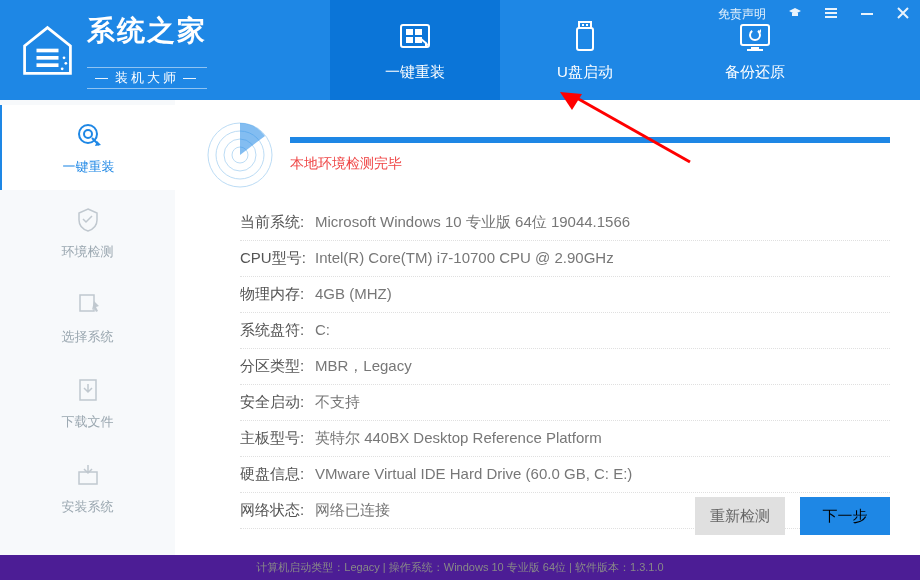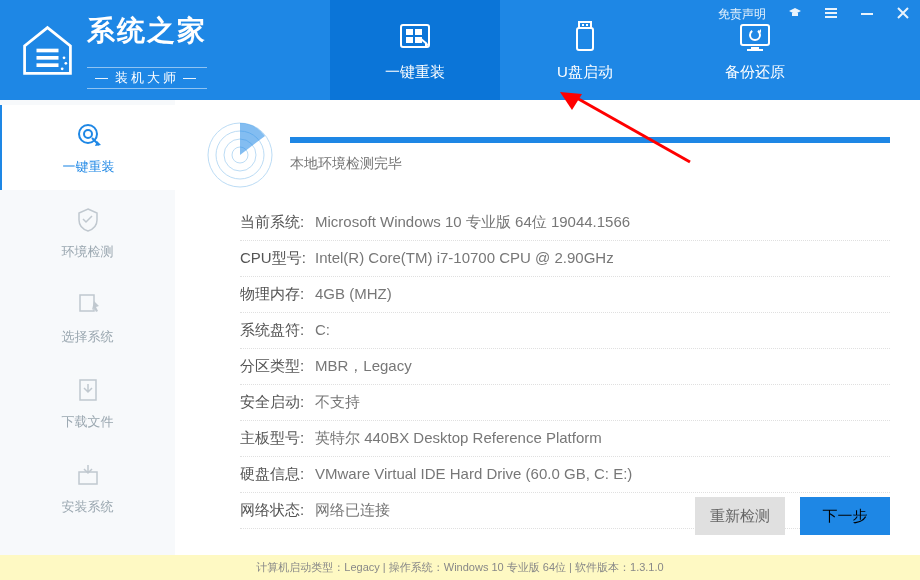--- a/index.html
+++ b/index.html
@@ -27,33 +27,33 @@
 .side-item { height: 85px; display: flex; flex-direction: column; align-items: center; justify-content: center; color: #9aa7b0; cursor: pointer; gap: 8px; }
 .side-item.active { background: white; color: #1e87e5; border-left: 2px solid #1e87e5; }
 .side-item-icon { width: 30px; height: 30px; display: flex; align-items: center; justify-content: center; }
 .side-item-label { font-size: 13px; }
 
 .main { flex: 1; padding: 20px 30px 10px 30px; position: relative; }
 .scan-row { display: flex; align-items: center; margin-bottom: 15px; }
 .radar-icon { width: 70px; height: 70px; margin-right: 15px; }
 .scan-info { flex: 1; }
 .progress-bar { height: 6px; background: #1e87e5; width: 100%; margin-bottom: 12px; }
-.scan-status { font-size: 14px; color: #737373; }
+.scan-status { font-size: 14px; color: #ef4444; }
 
 .info-table { margin-left: 35px; }
 .info-row { display: flex; padding: 8px 0; border-bottom: 1px dotted #e0e0e0; font-size: 15px; }
 .info-label { width: 75px; color: #555; }
 .info-value { color: #777; }
 
 .buttons { position: absolute; bottom: 20px; right: 30px; display: flex; gap: 15px; }
 .btn { width: 90px; height: 38px; border: none; font-size: 15px; cursor: pointer; display: flex; align-items: center; justify-content: center; }
 .btn-gray { background: #e0e0e0; color: #666; }
 .btn-blue { background: #1e87e5; color: #000000; }
 
-.footer { height: 25px; background: #fef9c3; font-size: 11px; color: #888; display: flex; align-items: center; justify-content: center; }
+.footer { height: 25px; background: #4c1d95; font-size: 11px; color: #888; display: flex; align-items: center; justify-content: center; }
 
 .arrow { position: absolute; top: 92px; left: 560px; z-index: 10; pointer-events: none; }
 </style>
 </head>
 <body>
 
 <div class="header">
   <div class="logo-area">
     <svg class="logo-icon" viewBox="0 0 60 60">
       <polygon points="30,5 55,25 55,55 5,55 5,25" fill="none" stroke="white" stroke-width="3"></polygon>

